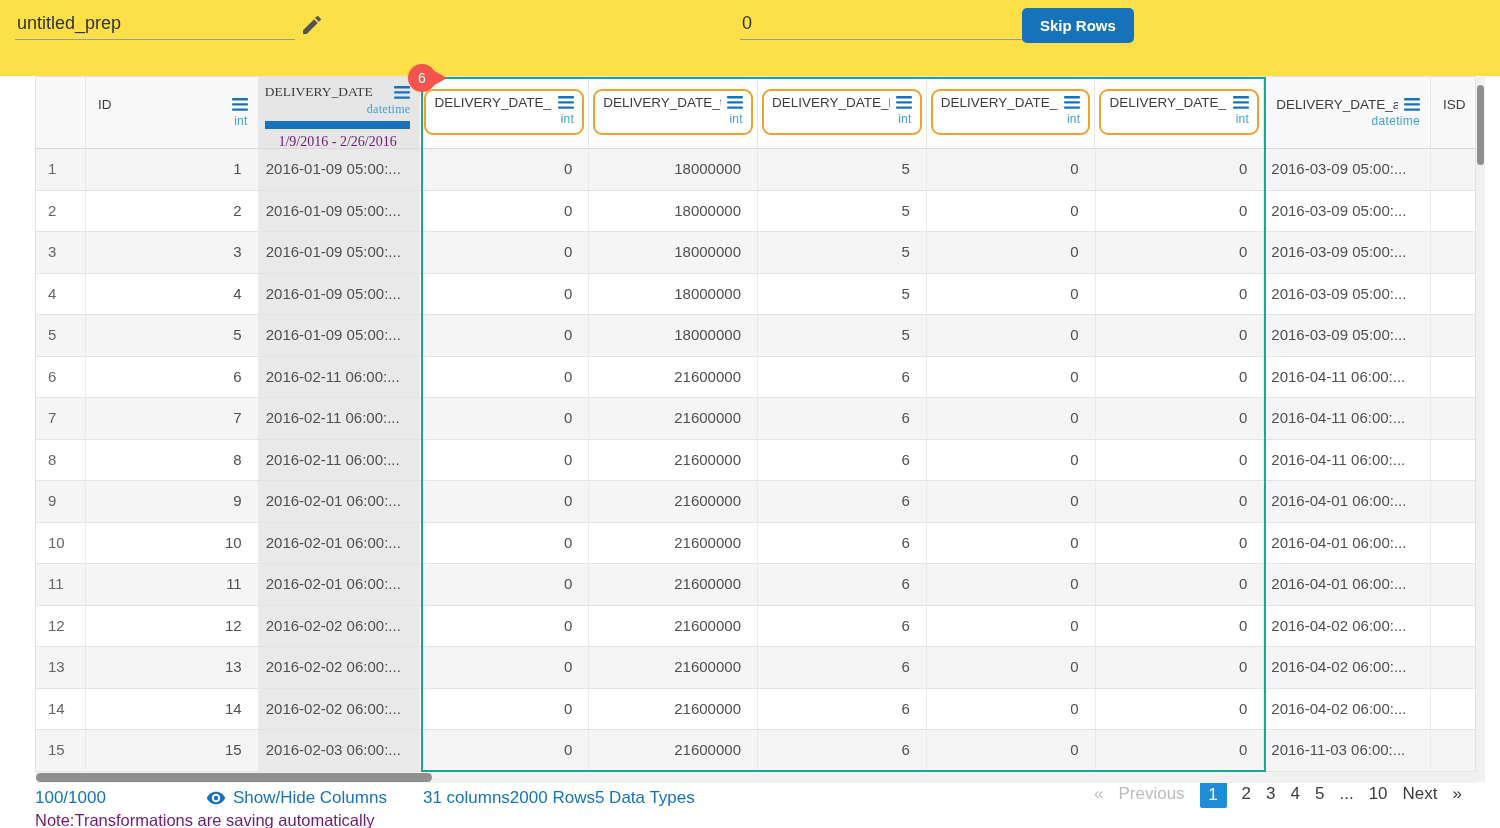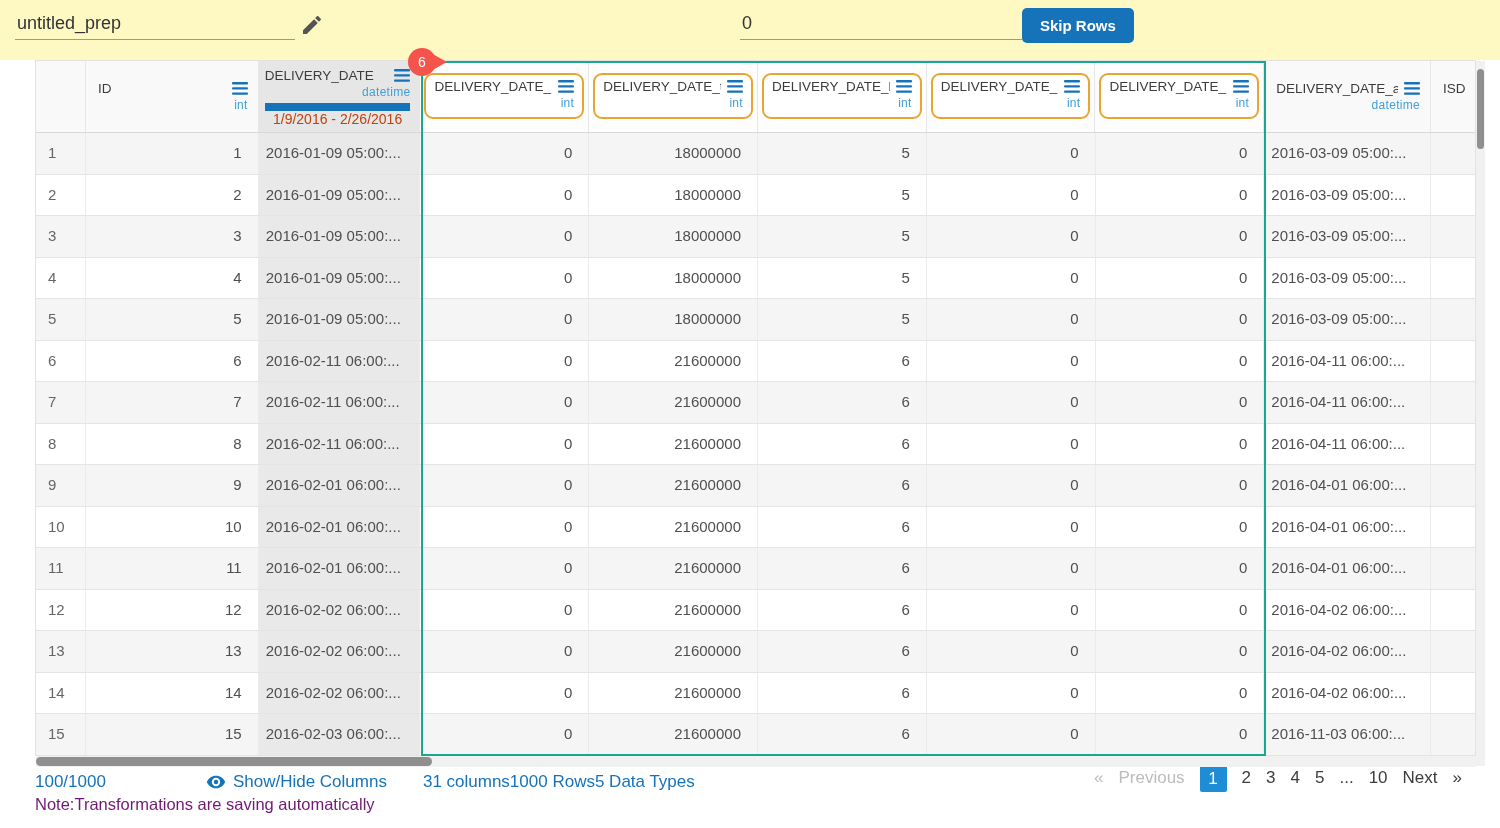--- a/index.html
+++ b/index.html
@@ -3,21 +3,21 @@
 <meta charset="utf-8">
 <style>
   * { margin:0; padding:0; box-sizing:border-box; }
   body {
     width:1500px; height:828px; overflow:hidden;
     background:#ffffff;
     font-family:"Liberation Sans", sans-serif;
     color:#4f4f4f;
   }
   
-  .topbar { position:relative; height:60px; background:#fef9c3; }
+  .topbar { position:relative; height:76px; background:#fde047; }
   .underline-input {
     position:absolute; top:8px; height:32px;
     border:none; border-bottom:1px solid #9a9a9a; outline:none;
     background:transparent; font-family:"Liberation Sans",sans-serif;
     font-size:18px; color:#333; padding:0 2px;
   }
   .prep-input { left:15px; width:280px; }
   .skip-input { left:740px; width:282px; }
   .pencil { position:absolute; left:300px; top:13px; width:24px; height:24px; cursor:pointer; }
   .skip-btn {
@@ -38,23 +38,23 @@
   .w-isde   { width:44px; border-right:none !important; }
 
   .thead { display:flex; height:72px; background:#f9f9f9; border-bottom:1px solid #d8d8d8; }
   .hcell { position:relative; border-right:1px solid #e6e6e6; overflow:hidden; }
   .hplain { padding:20px 10px 0 12px; }
   .hrow { display:flex; justify-content:space-between; align-items:center;
           font-size:13.5px; color:#3c3c3c; white-space:nowrap; }
   .hname { overflow:hidden; }
   .burger { flex:0 0 auto; margin-left:6px; display:inline-flex; cursor:pointer; }
   .htype { text-align:right; font-size:12px; color:#3f9fd8; margin-top:2px; letter-spacing:.3px; }
-  .hdate { background:#e6e6e6; padding:7px 9px 0 6px; }
+  .hdate { background:#e6e6e6; padding:7px 9px 0 6px;font-family:Liberation Serif, serif; }
   .hbar { height:8px; background:#1673b9; margin-top:4px; }
-  .hrange { text-align:center; font-size:14px; color:#c2410c; white-space:nowrap; }
+  .hrange { text-align:center; font-size:14px; color:#701a75; margin-top:5px; white-space:nowrap; }
   .hsel { background:#fdfdfd; }
   .selbox {
     margin:12px 4px 0 4px; border:2px solid #e9a431; border-radius:9px;
     background:#fff; padding:4px 8px 3px 8px; height:46px;
   }
   
   .trow { display:flex; height:41.53px; border-bottom:1px solid #e4e4e4; }
   .trow.odd  { background:#f5f5f5; }
   .trow.even { background:#ffffff; }
   .tcell {
@@ -473,21 +473,21 @@
     <svg width="20" height="20" viewBox="0 0 24 24">
       <path fill="#1673b9" d="M12 4.5C7 4.5 2.7 7.6 1 12c1.7 4.4 6 7.5 11 7.5s9.3-3.1 11-7.5c-1.7-4.4-6-7.5-11-7.5z"></path>
       <circle cx="12" cy="12" r="5" fill="#ffffff"></circle>
       <circle cx="12" cy="12" r="2.7" fill="#1673b9"></circle>
     </svg>
     <span>Show/Hide Columns</span>
   </span>
 
   <span class="stats">
     <span>31 columns</span>
-    <span>1000 Rows</span>
+    <span>2000 Rows</span>
     <span>5 Data Types</span>
   </span>
 
   <span class="pagination">
     <span class="pag-muted">«</span>
     <span class="pag-muted">Previous</span>
     <span class="pages">
         <span class="page active">1</span>
         <span class="page">2</span>
         <span class="page">3</span>

